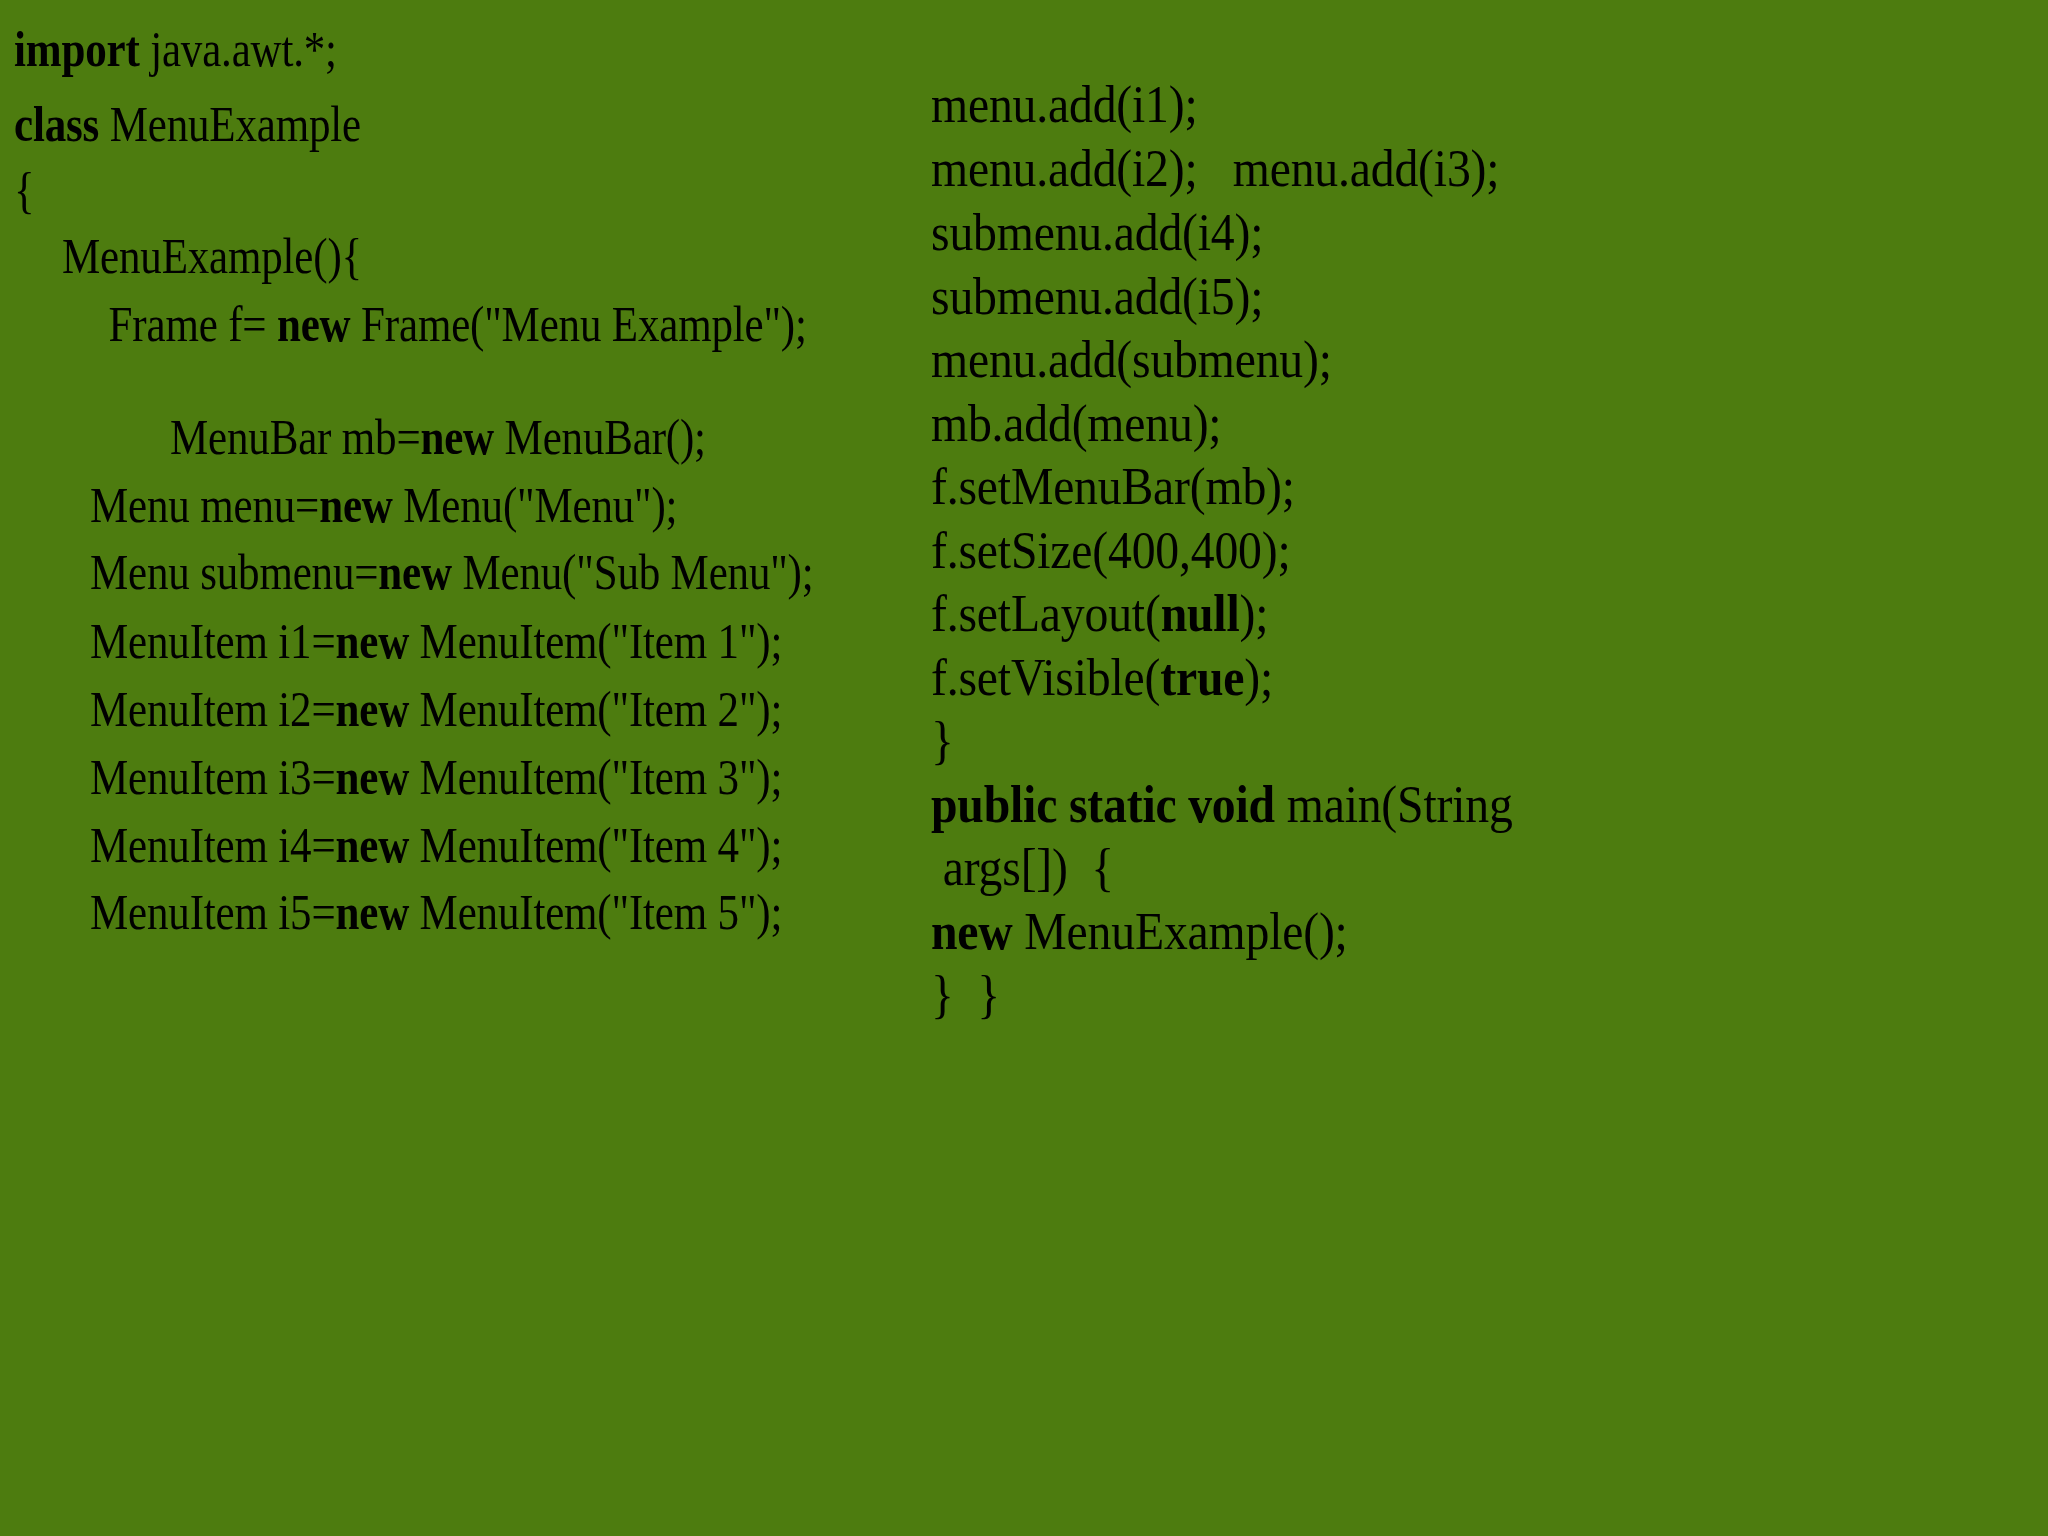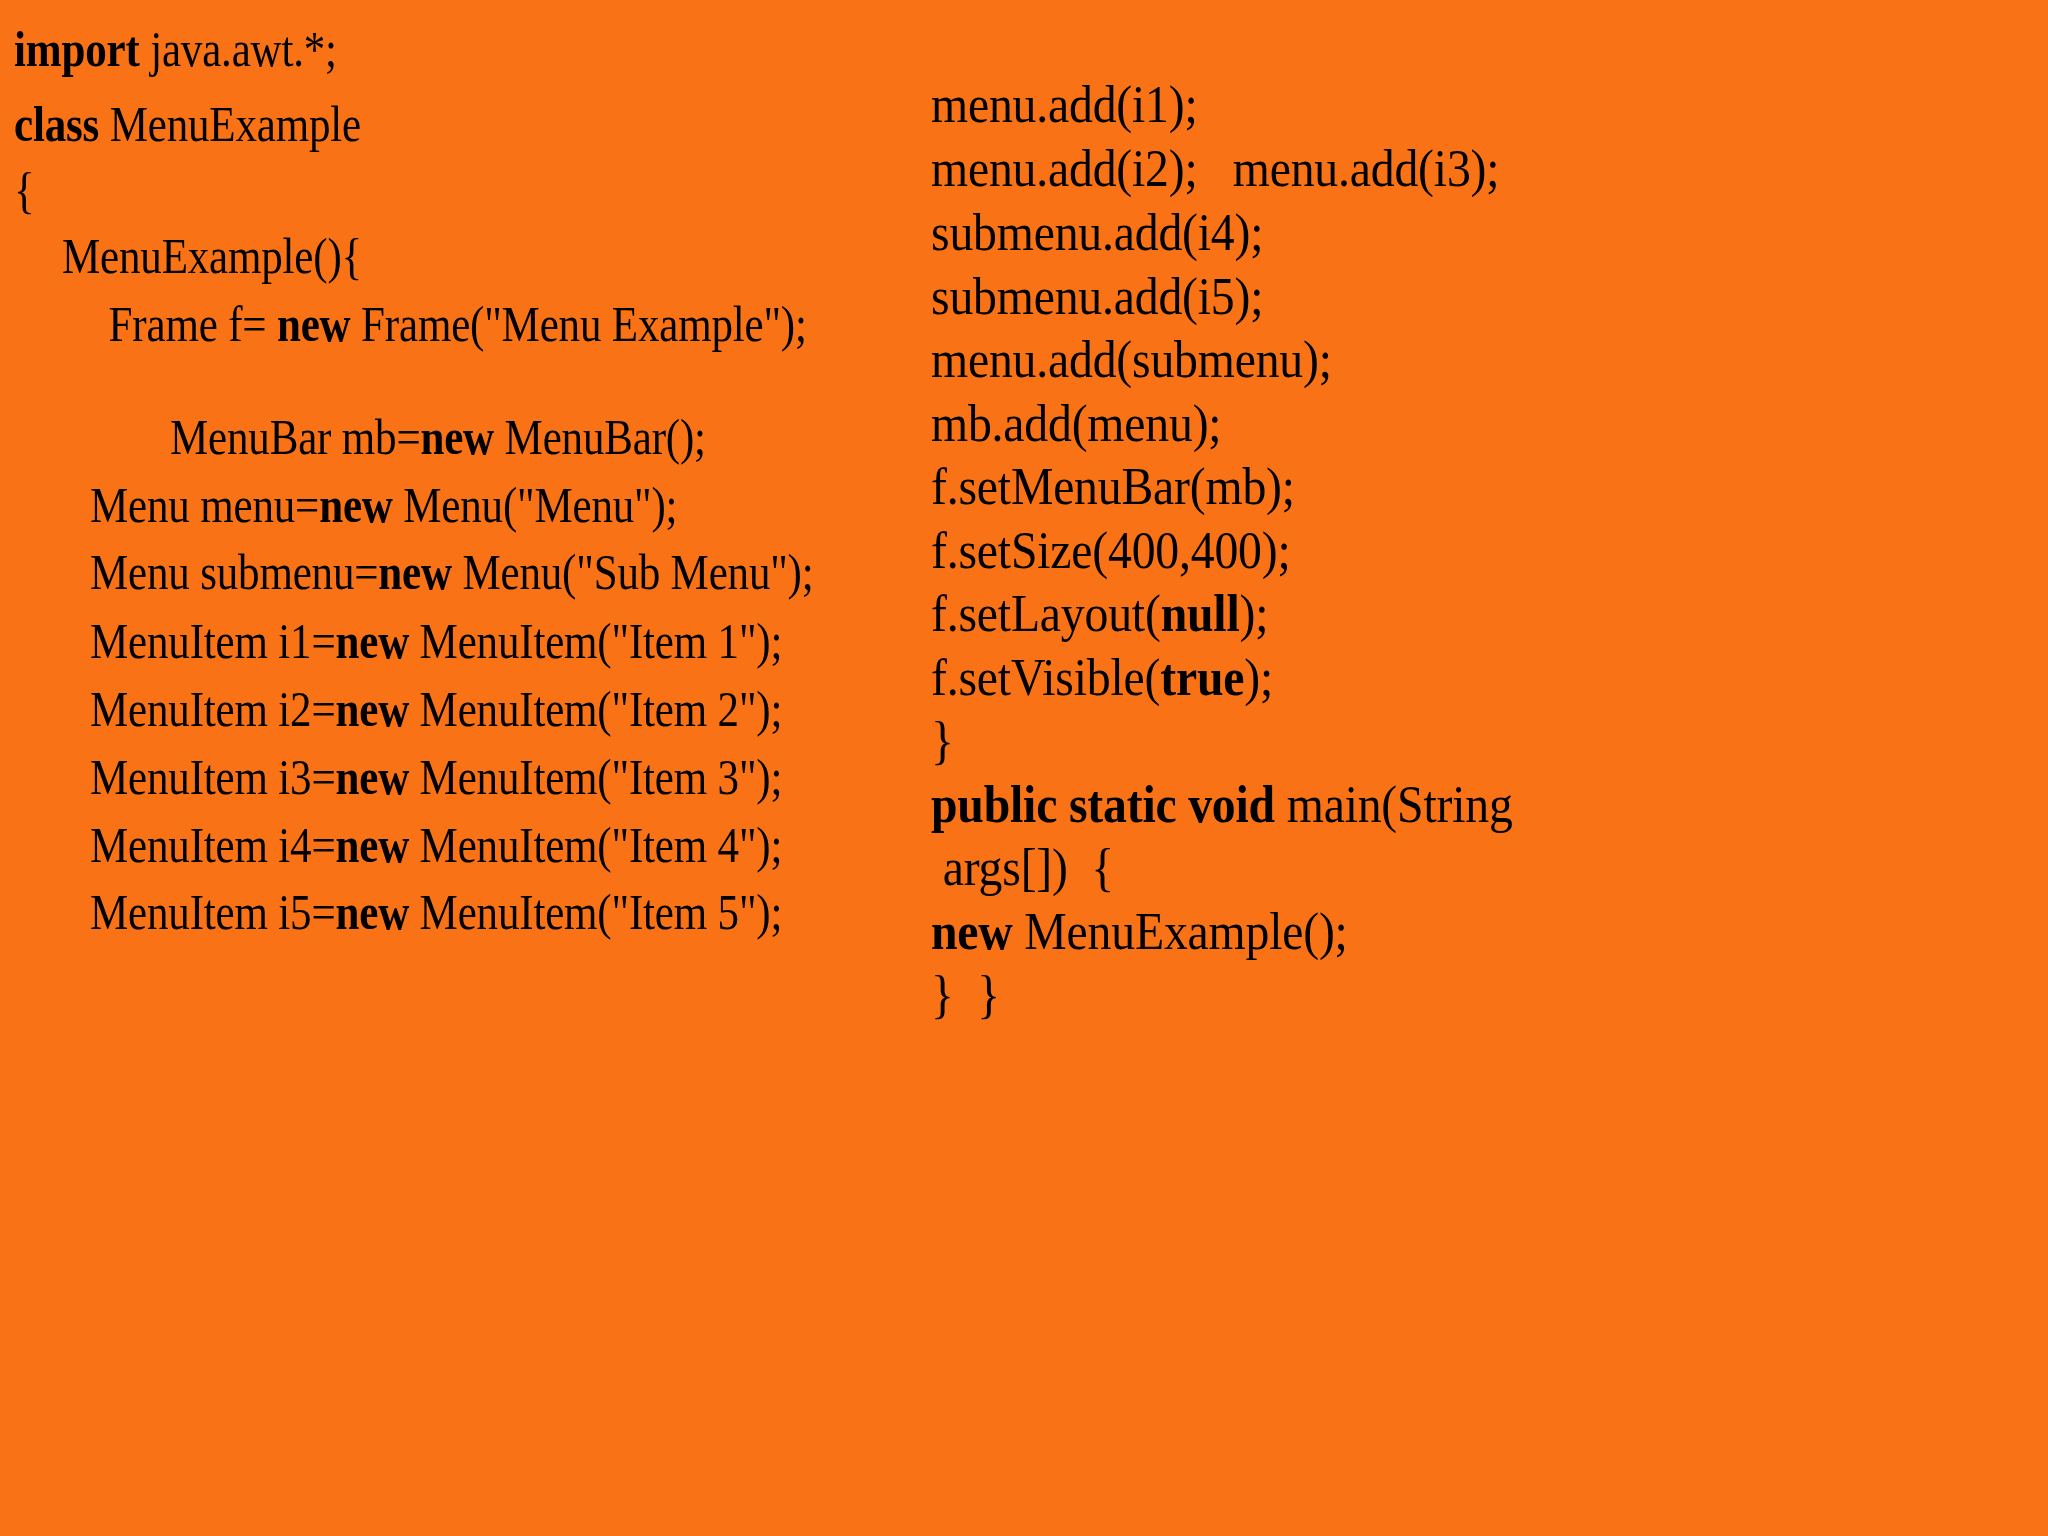--- a/index.html
+++ b/index.html
@@ -13,21 +13,21 @@
     height: 1536px;
     overflow: hidden;
     font-family: "Liberation Serif", "DejaVu Serif", serif;
     color: #000000;
     position: relative;
   }
 
   #slide {
     position: absolute;
     inset: 0;
-    background: #f97316;
+    background: #4d7c0f;
   }
 
   
   .code-line {
     position: absolute;
     white-space: pre;
     font-family: "Liberation Serif", "DejaVu Serif", serif;
     font-weight: 400;
     color: #000000;
     letter-spacing: -0.2px;

